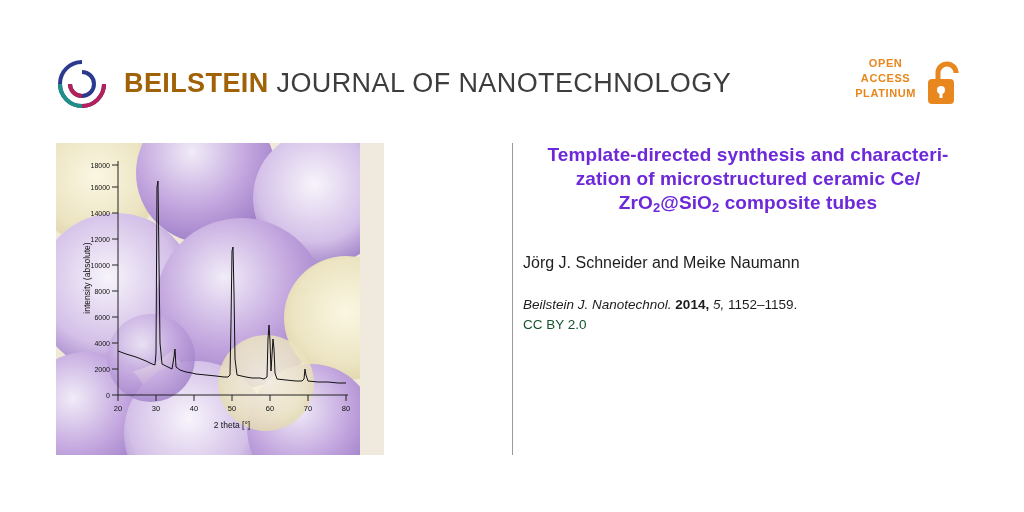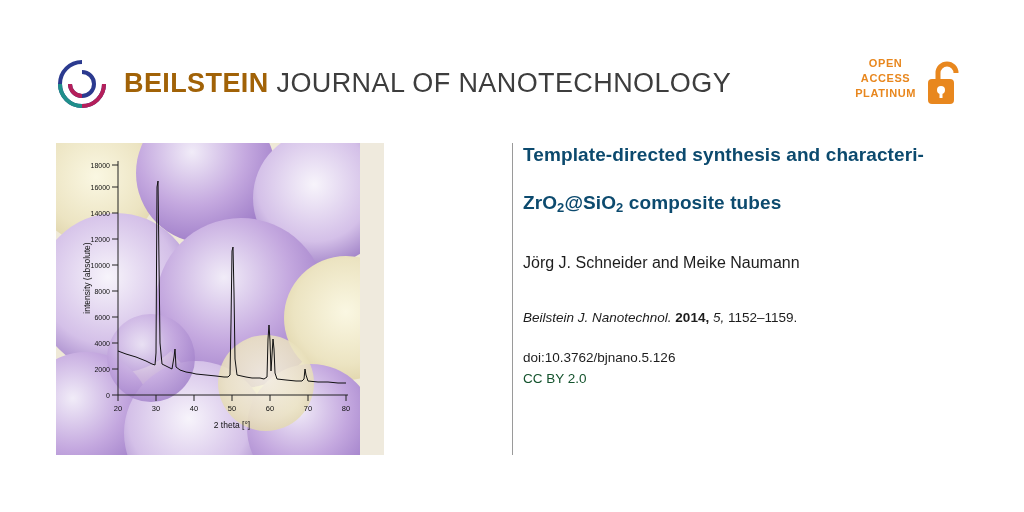--- a/index.html
+++ b/index.html
@@ -100,41 +100,42 @@
   }
 
   
   .meta {
     position: absolute;
     left: 523px;
     top: 143px;
     width: 450px;
   }
   .article-title {
-    color: #0c4a6e;
+    color: #6d28d9;
     font-size: 19px;
     font-weight: bold;
     line-height: 24px;
     margin: 0;
     letter-spacing: 0.1px;
+    text-align: center;
   }
   .article-title sub {
     font-size: 13px;
     vertical-align: baseline;
     position: relative;
     top: 3px;
   }
   .authors {
     margin-top: 36px;
     font-size: 16px;
     color: #1d1d1d;
     line-height: 20px;
   }
   .citation {
-    margin-top: 36px;
+    margin-top: 23px;
     font-size: 13.5px;
     color: #1d1d1d;
     line-height: 18px;
   }
   .citation .ital {
     font-style: italic;
   }
   .citation .bold {
     font-weight: bold;
   }
@@ -280,28 +281,27 @@
     <polyline fill="none" stroke="#111" stroke-width="1" points="62,208 70,211 80,214 90,218 96,221 99,222 100,210 101,44 102,38 103,120 104,200 106,221 112,224 116,226 118,214 119,206 120,224 124,227 130,229 136,230 140,231 150,232 160,233 168,234 172,234 174,232 175,180 176,108 177,104 178,150 179,216 181,232 190,234 196,235 204,235 208,236 211,234 212,196 213,182 214,198 215,228 216,212 217,196 218,206 219,230 221,236 230,237 240,238 246,238 248,236 249,226 250,232 252,238 262,239 272,239 282,240 290,240"></polyline>
   </svg>
 </div>
 
 <div class="divider"></div>
 
 <div class="meta">
 
   <h1 class="article-title">
     <span>Template-directed synthesis and characteri-</span><br>
-    <br>
+    <span>zation of microstructured ceramic Ce/</span><br>
     <span>ZrO</span><sub>2</sub><span>@SiO</span><sub>2</sub><span> composite tubes</span>
   </h1>
 
   <div class="authors">Jörg J. Schneider and Meike Naumann</div>
 
   <div class="citation">
     <span class="ital">Beilstein J. Nanotechnol.</span>
     <span class="bold">2014,</span>
     <span class="ital">5,</span>
     <span>1152–1159.</span>
   </div>
 
-  <div class="doi">doi:10.3762/bjnano.5.126</div>
   <div class="license">CC BY 2.0</div>
 </div>
 
 </body></html>

